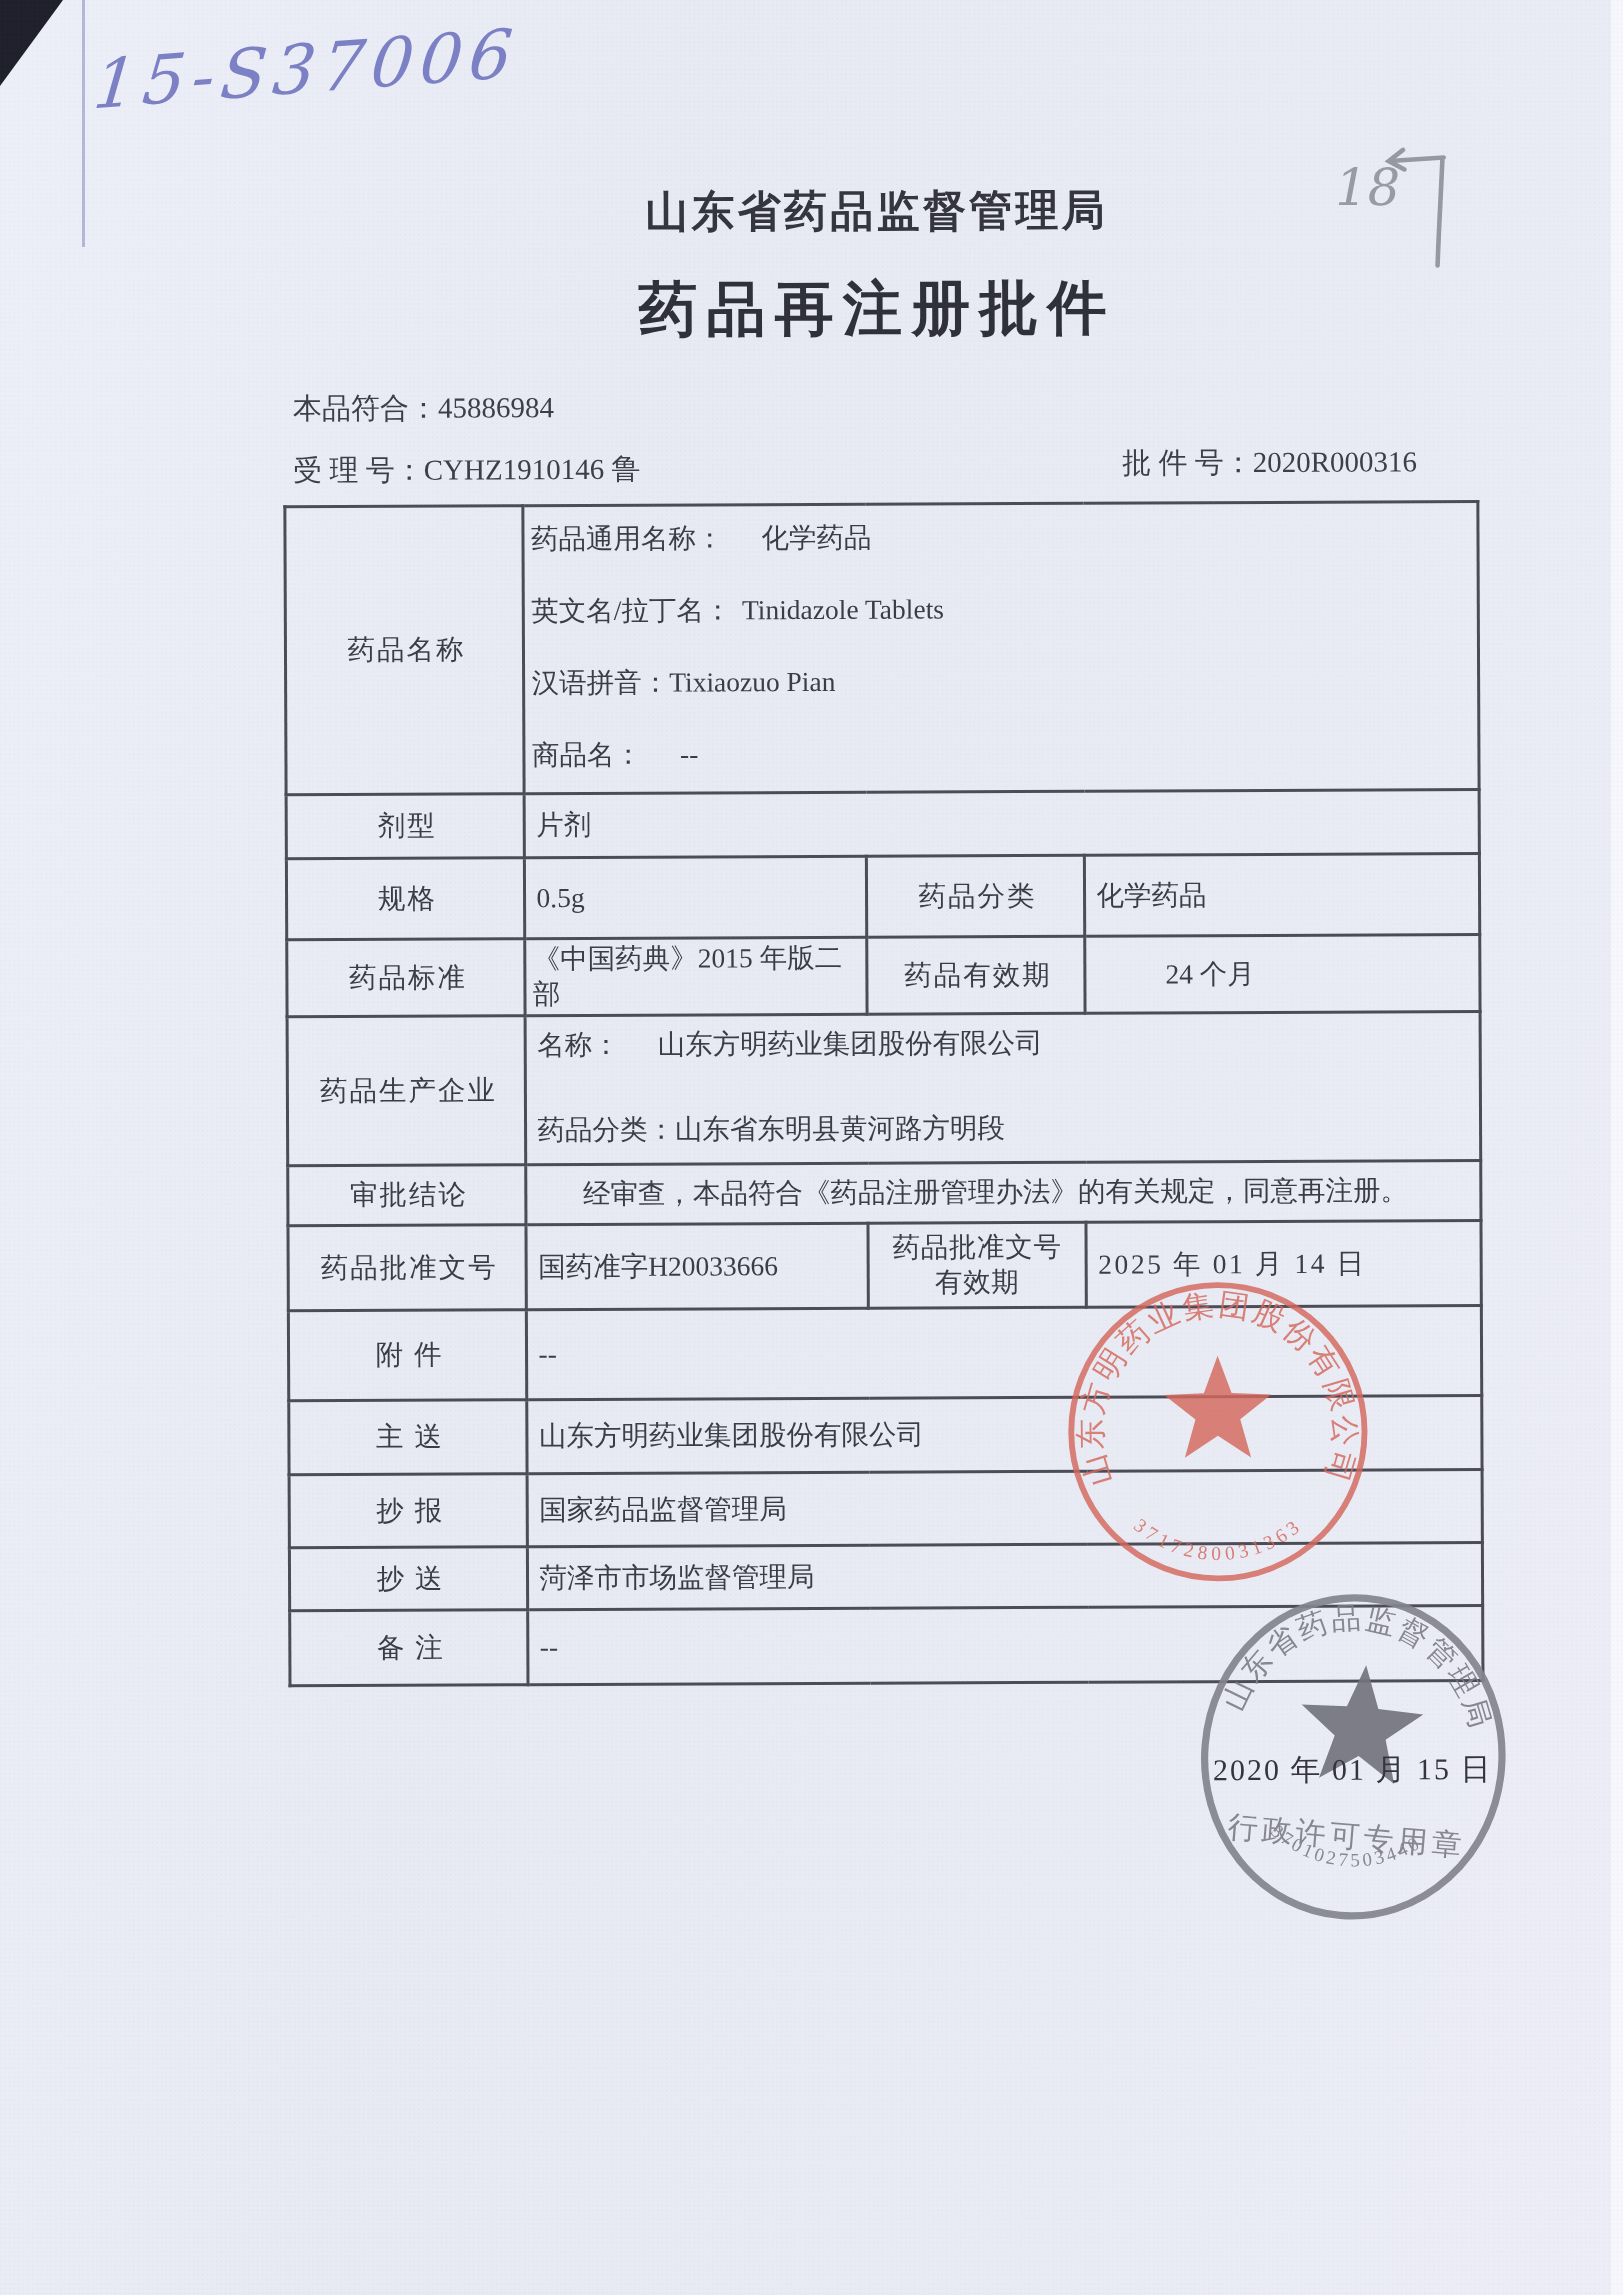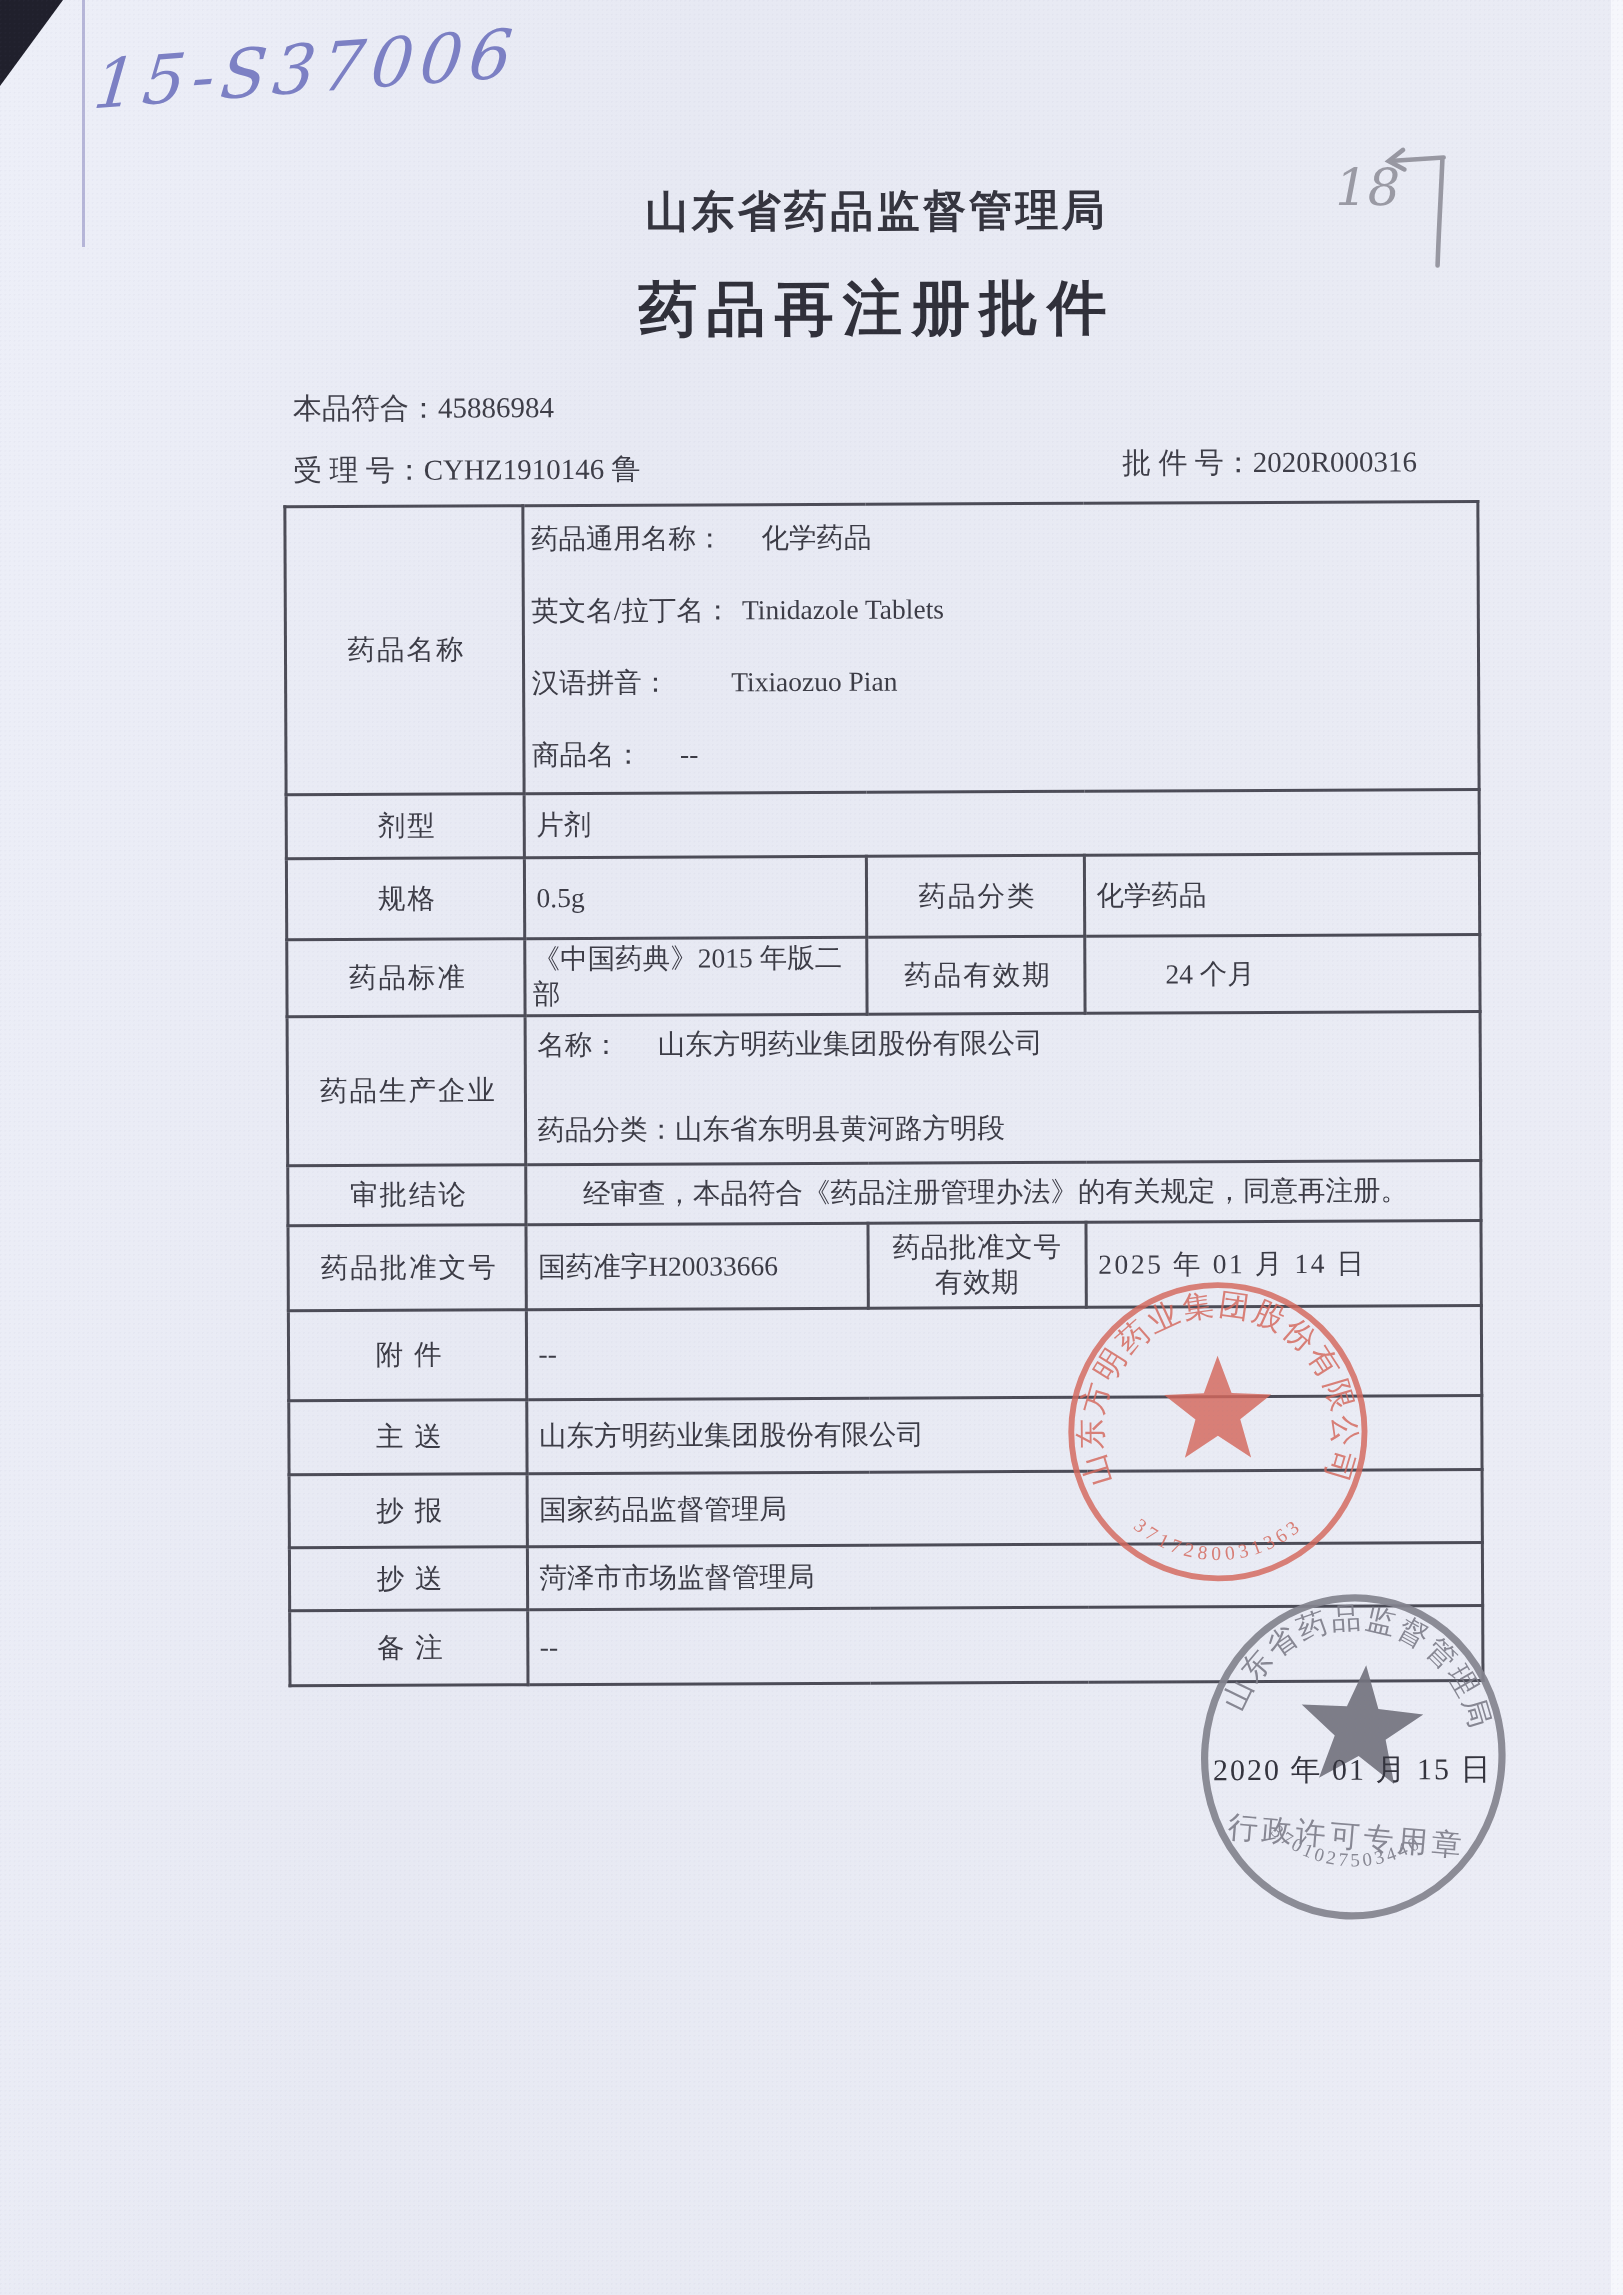--- a/index.html
+++ b/index.html
@@ -57,21 +57,21 @@
     border:3.3px solid #4c4c57;vertical-align:middle;
     padding:0 6.5px 0 10.5px;overflow:visible;
   }
   td.lbl{text-align:center;letter-spacing:2px;padding:0 2.6px;}
   td.pad-lg{padding-left:41px;}
   .lines{display:flex;flex-direction:column;justify-content:space-between;padding:14.4px 0 18.3px 0;height:252px;}
   .lines .ln{white-space:nowrap;}
   .lines2{display:flex;flex-direction:column;justify-content:space-between;padding:10.5px 0 14.4px 0;height:121px;}
   .gap-lg{margin-left:38px;}
   .gap-sm{margin-left:10.5px;}
-  .gap-xl{margin-left:62px;text-align:center;}
+  .gap-xl{text-align:center;}
   .two-line{text-align:center;line-height:1.25;letter-spacing:0.7px;}
   td.conclusion{white-space:nowrap;text-indent:45px;padding-left:6.5px;}
   .date-cell{white-space:nowrap;letter-spacing:2.6px;padding-left:6.5px;}
 
   .stamp{position:absolute;z-index:5;}
   #company-seal{left:1045px;top:1262px;opacity:.82;}
   #agency-seal{left:1177px;top:1579px;opacity:.92;}
   .seal-red text{fill:#d5685c;}
   .seal-gray text{fill:#7f7f8b;}
 

